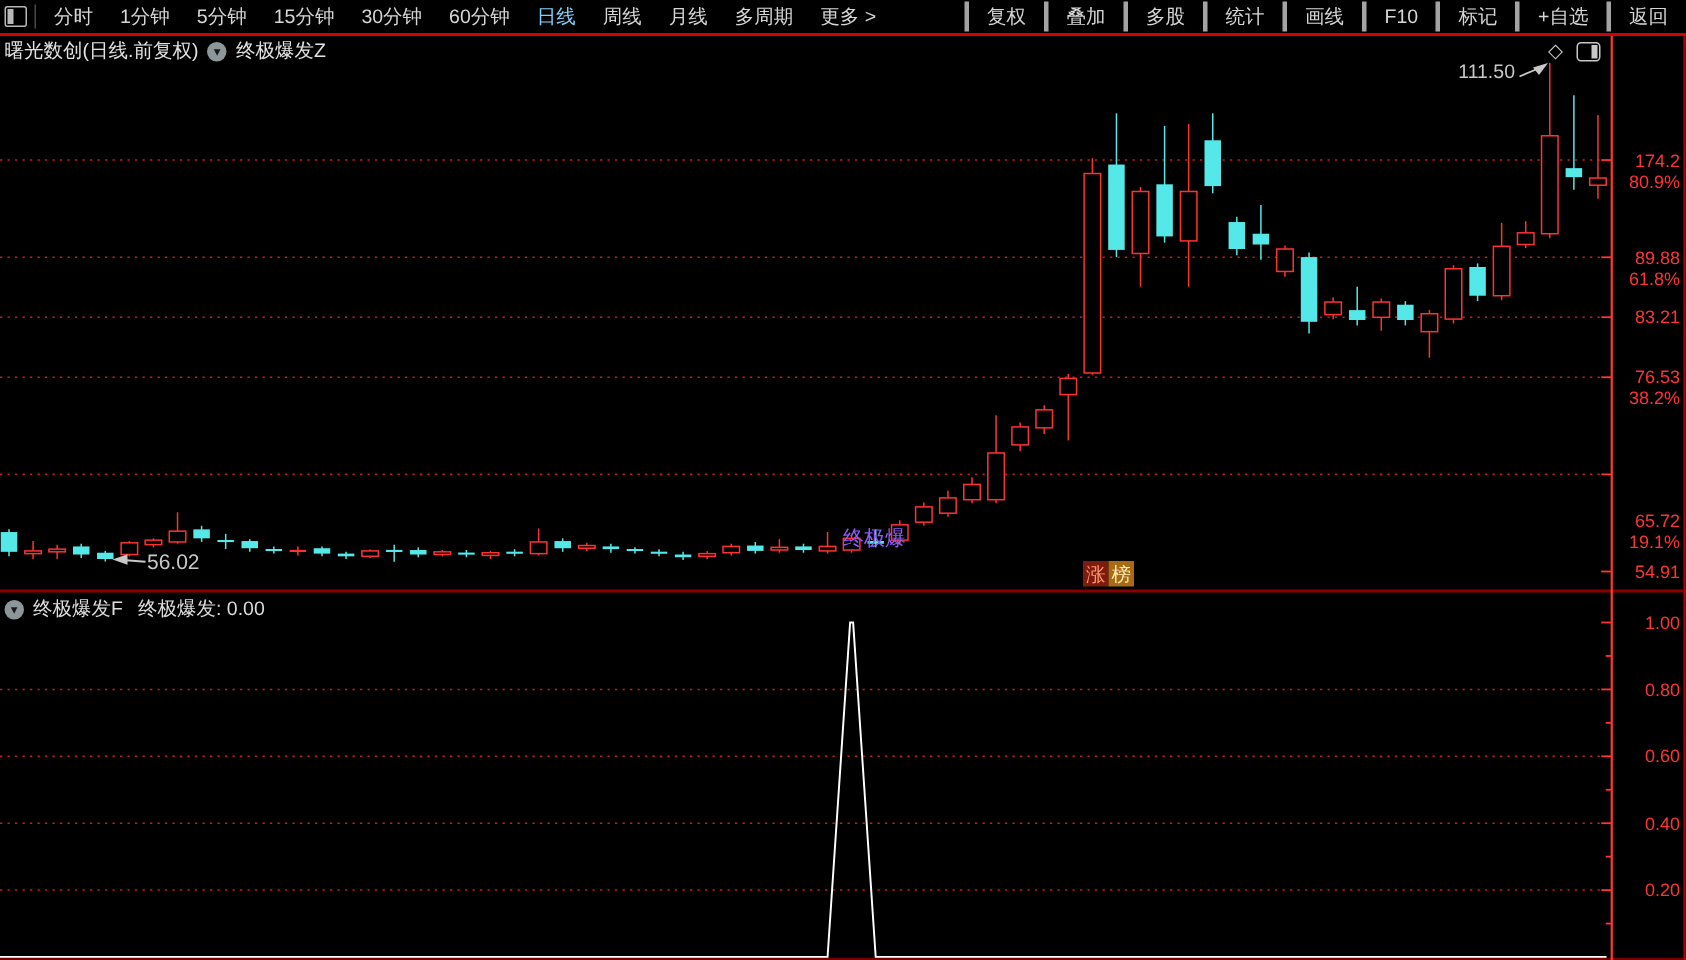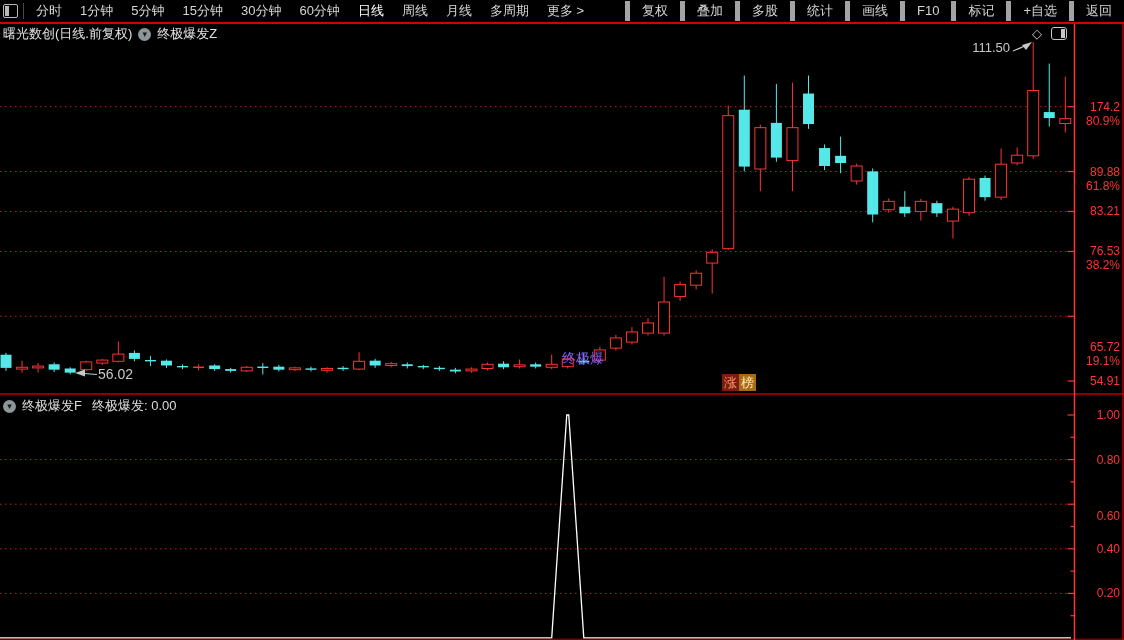--- a/index.html
+++ b/index.html
@@ -9,22 +9,22 @@
 
   
   .toolbar{position:absolute;top:0;left:0;right:0;height:22px;display:flex;align-items:center;
            color:#d6d6d6;font-size:13px;z-index:5;background:#000;border-bottom:2px solid #d40000;}
   .tb-icon{width:13px;height:12px;border:1px solid #b8b8b8;border-radius:2px;margin:0 5px 0 3px;position:relative;}
   .tb-icon i{position:absolute;left:1px;top:1px;bottom:1px;width:4px;background:#b8b8b8;}
   .tb-sep{width:1px;height:16px;background:#4a4a4a;margin-right:3px;}
   .tb-group{display:flex;align-items:center;height:16px;}
   .tb-group.right{margin-left:auto;}
   .tb-item{padding:0 9px;line-height:22px;white-space:nowrap;cursor:default;}
-  .tb-item.active{color:#ffffff;}
-  .tb-action{padding:0 12px;line-height:20px;border-left:5px solid #a3a3a3;white-space:nowrap;}
+  .tb-item.active{color:#7dd3fc;}
+  .tb-action{padding:0 12px;line-height:20px;border-left:3px solid #a3a3a3;white-space:nowrap;}
 
   
   #chart-svg{position:absolute;left:0;top:0;width:1124px;height:640px;z-index:1;}
 
   
   .main-header{position:absolute;top:25px;left:3px;display:flex;align-items:center;gap:6px;
                font-size:13px;color:#e2e2e2;z-index:4;}
   .sub-header{position:absolute;top:397px;left:3px;display:flex;align-items:center;gap:6px;
               font-size:13px;color:#dcdcdc;z-index:4;}
   .circ{width:13px;height:13px;border-radius:50%;background:#8d9799;color:#16181a;font-size:9px;
@@ -305,18 +305,18 @@
     <span>终极爆发F</span>
     <span class="readout">
       <span>终极爆发:</span>
       <span>0.00</span>
     </span>
   </div>
 
   <div id="sub-axis">
       <div class="axis-lab" style="top: 408px;">1.00</div>
       <div class="axis-lab" style="top: 452.6px;">0.80</div>
-      <div class="axis-lab" style="top: 497.2px; margin-top: 12px;">0.60</div>
+      <div class="axis-lab" style="top: 497.2px;">0.60</div>
       <div class="axis-lab" style="top: 541.8px;">0.40</div>
       <div class="axis-lab" style="top: 586.4px;">0.20</div>
     </div>
 
 </div>
 
 </body></html>

